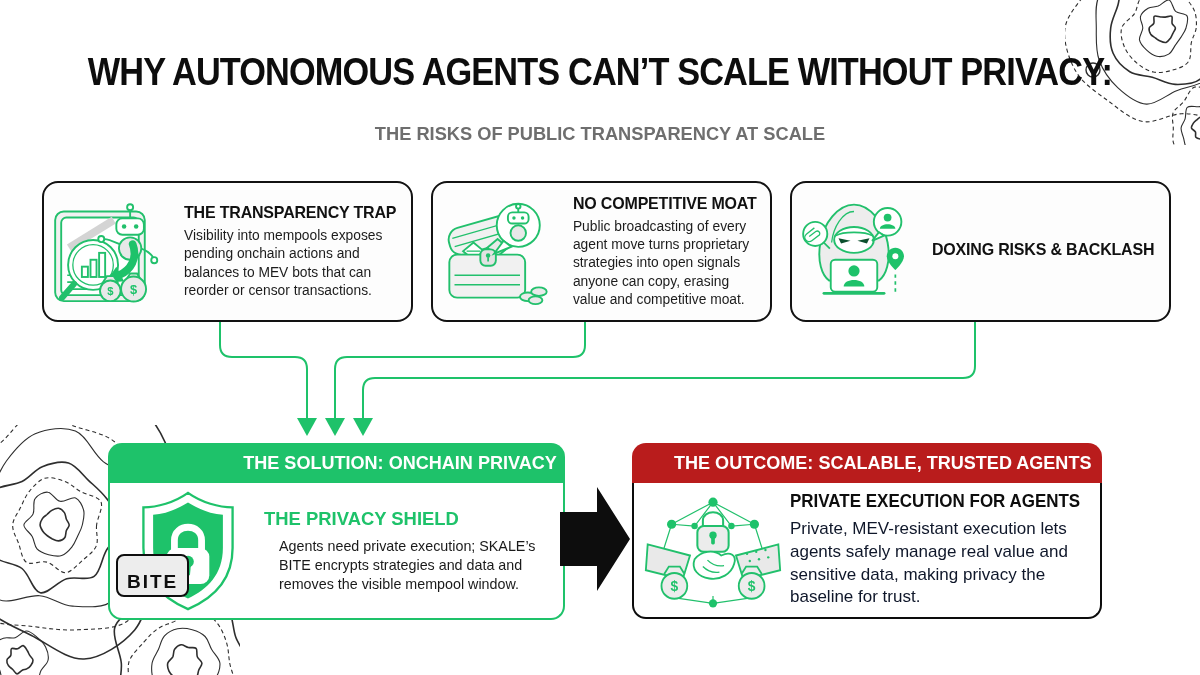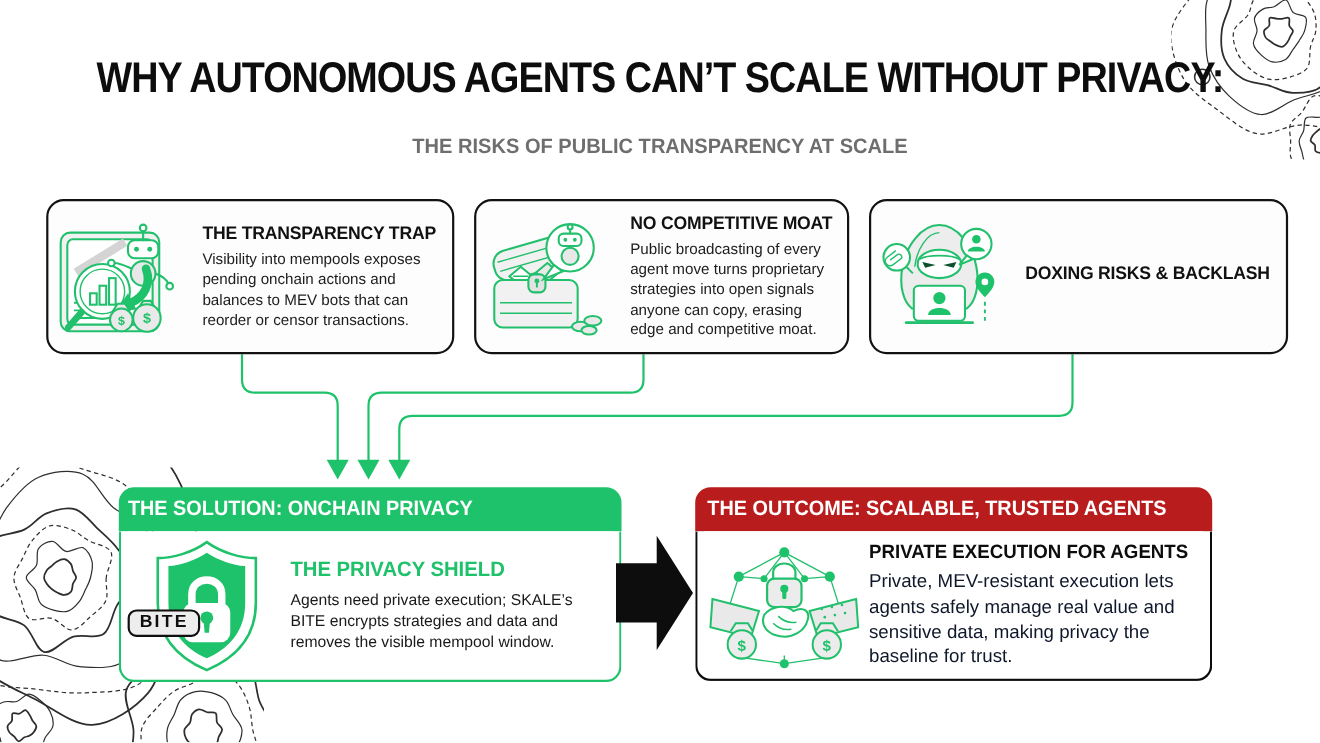--- a/index.html
+++ b/index.html
@@ -32,38 +32,38 @@
   .card-icon { width:112px; height:112px; flex:0 0 auto; }
   .card-text { margin-left:22px; }
   .card-title { font-size:16.5px; font-weight:bold; letter-spacing:-.2px; transform:scaleX(.97); transform-origin:left center; margin-bottom:5px; white-space:nowrap; }
   .card-body { font-size:13.8px; line-height:1.31; color:#1c1c1c; max-width:226px; }
 
   .flow-arrows { position:absolute; left:0; top:0; z-index:1; }
 
   .solution { position:absolute; left:108px; top:443px; width:457px; z-index:2; }
   .box-header {
     height:40px; border-radius:14px 14px 0 0; color:#fff; font-weight:bold;
-    font-size:19px; text-align:left; line-height:40px; white-space:nowrap;
+    font-size:19px; text-align:right; line-height:40px; white-space:nowrap;
   }
   .sol-header { background:var(--green); }
   .box-header span { display:inline-block; transform:scaleX(.95); }
   .sol-body {
     height:137px; background:#fff; border:2px solid var(--green); border-top:none;
     border-radius:0 0 14px 14px; box-sizing:border-box; display:flex; align-items:center;
     padding:0 8px 0 14px; position:relative;
   }
   .shield-wrap { position:relative; width:128px; height:126px; flex:0 0 auto; }
   .bite-badge {
     position:absolute; left:-8px; top:66px; background:#ededed; border:2px solid #0f0f0f;
-    border-radius:8px; padding:1px 9px 2px; font-size:16px; font-weight:bold;
+    border-radius:8px; padding:15px 9px 2px; font-size:19px; font-weight:bold;
     letter-spacing:2px; color:#0f0f0f; z-index:3;
   }
   .sol-text { margin-left:12px; }
   .sol-title { color:var(--green); font-size:19px; font-weight:bold; margin-bottom:7px; transform:scaleX(.97); transform-origin:left center; white-space:nowrap; }
-  .sol-para { font-size:14.3px; line-height:1.33; color:#1a1a1a; max-width:284px; }
+  .sol-para { font-size:14.3px; line-height:1.33; color:#1a1a1a; max-width:284px;margin-left:15px; }
 
   .black-arrow { position:absolute; left:560px; top:487px; z-index:2; }
 
   .outcome { position:absolute; left:632px; top:443px; width:470px; z-index:2; }
   .out-header { background:#b91c1c; }
   .out-body {
     height:136px; background:#fff; border:2px solid #0c0c0c; border-top:none;
     border-radius:0 0 14px 14px; box-sizing:border-box; display:flex; align-items:center;
     padding:0 6px 0 10px;
   }
@@ -187,21 +187,21 @@
           <circle cx="87" cy="21.5" r="2" fill="#22c06c" stroke="none"></circle>
           <circle cx="97" cy="21.5" r="2" fill="#22c06c" stroke="none"></circle>
           <circle cx="92" cy="39" r="9" fill="#e8e8e8"></circle>
           <ellipse cx="103" cy="113" rx="9" ry="5" fill="#e9e9e9"></ellipse>
           <ellipse cx="116" cy="107" rx="9" ry="5" fill="#e9e9e9"></ellipse>
           <ellipse cx="112" cy="117" rx="8" ry="4.5" fill="#e9e9e9"></ellipse>
         </g>
       </svg>
       <div class="card-text">
         <div class="card-title">NO COMPETITIVE MOAT</div>
-        <div class="card-body">Public broadcasting of every agent move turns proprietary strategies into open signals anyone can copy, erasing edge and competitive moat.</div>
+        <div class="card-body">Public broadcasting of every agent move turns proprietary strategies into open signals anyone can copy, erasing value and competitive moat.</div>
       </div>
     </div>
 
     <div class="card">
       <svg class="card-icon" viewBox="0 0 130 122">
         <g stroke="#22c06c" stroke-width="2.2" fill="none">
           <path d="M65,6 C46,6 30,28 26,50 C22,72 28,88 36,94 L94,94 C102,88 108,72 104,50 C100,28 84,6 65,6 Z" fill="#ededed"></path>
           <path d="M65,14 C52,14 41,32 39,50" stroke-width="1.5"></path>
           <ellipse cx="65" cy="47" rx="23" ry="15" fill="#ffffff"></ellipse>
           <path d="M44,42 C52,37 78,37 86,42" stroke-width="1.8"></path>

